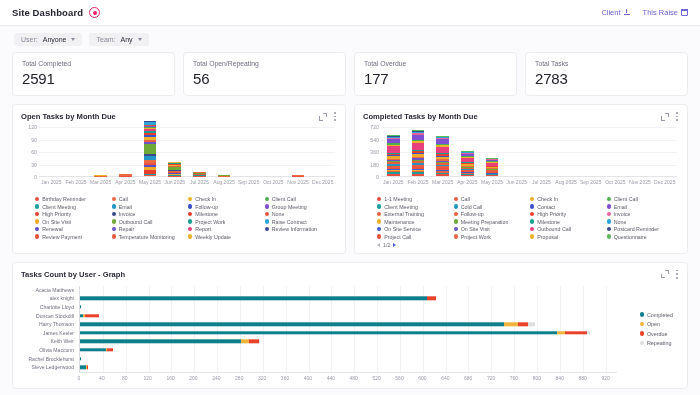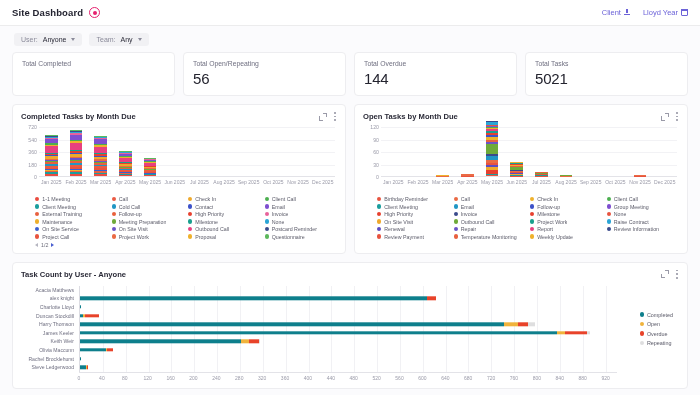--- a/index.html
+++ b/index.html
@@ -126,21 +126,21 @@
 
   <div class="topbar">
     <div class="topbar-title">Site Dashboard</div>
     <div class="title-badge"></div>
     <div class="topbar-right">
       <div class="tb-action">
         <span>Client</span>
         <span class="tb-ico ico-export"></span>
       </div>
       <div class="tb-action">
-        <span>Lloyd Year</span>
+        <span>This Raise</span>
         <span class="tb-ico ico-cal"></span>
       </div>
     </div>
   </div>
 
   <div class="filters">
     <div class="chip">
       <span class="ck">User:</span>
       <span class="cv">Anyone</span>
       <span class="caret"></span>
@@ -148,36 +148,283 @@
     <div class="chip">
       <span class="ck">Team:</span>
       <span class="cv">Any</span>
       <span class="caret"></span>
     </div>
   </div>
 
   <div class="kpis">
     <div class="kpi">
       <div class="kpi-label">Total Completed</div>
+      <div class="kpi-value">2591</div>
     </div>
     <div class="kpi">
       <div class="kpi-label">Total Open/Repeating</div>
       <div class="kpi-value">56</div>
     </div>
     <div class="kpi">
       <div class="kpi-label">Total Overdue</div>
-      <div class="kpi-value">144</div>
+      <div class="kpi-value">177</div>
     </div>
     <div class="kpi">
       <div class="kpi-label">Total Tasks</div>
-      <div class="kpi-value">5021</div>
+      <div class="kpi-value">2783</div>
     </div>
   </div>
 
   <div class="row2">
+
+    <div class="card" style="flex:1 1 0;">
+      <div class="card-head">
+        <div class="card-title">Open Tasks by Month Due</div>
+        <div class="card-tools">
+          <div class="ico-expand"></div>
+          <div class="ico-kebab">
+              <i></i>
+              <i></i>
+              <i></i>
+            </div>
+        </div>
+      </div>
+      <div class="vchart">
+          <div class="v-ylab">
+            <span style="top: 50px;">0</span>
+            <span style="top: 37.5px;">30</span>
+            <span style="top: 25px;">60</span>
+            <span style="top: 12.5px;">90</span>
+            <span style="top: 0px;">120</span>
+          </div>
+          <div class="v-plot">
+            <div class="v-grid" style="top: 37.5px;"></div>
+            <div class="v-grid" style="top: 25px;"></div>
+            <div class="v-grid" style="top: 12.5px;"></div>
+            <div class="v-grid" style="top: 0px;"></div>
+            <div class="v-bars">
+              <div class="v-col">
+                <div class="v-stack"></div>
+              </div>
+              <div class="v-col">
+                <div class="v-stack"></div>
+              </div>
+              <div class="v-col">
+                <div class="v-stack">
+                  <div class="v-seg" style="height: 0.416667px; background: rgb(234, 106, 68);"></div>
+                  <div class="v-seg" style="height: 0.416667px; background: rgb(239, 177, 44);"></div>
+                </div>
+              </div>
+              <div class="v-col">
+                <div class="v-stack">
+                  <div class="v-seg" style="height: 0.416667px; background: rgb(232, 83, 63);"></div>
+                  <div class="v-seg" style="height: 1.25px; background: rgb(234, 106, 68);"></div>
+                  <div class="v-seg" style="height: 0.416667px; background: rgb(33, 150, 196);"></div>
+                  <div class="v-seg" style="height: 0.416667px; background: rgb(239, 177, 44);"></div>
+                </div>
+              </div>
+              <div class="v-col">
+                <div class="v-stack">
+                  <div class="v-seg" style="height: 0.833333px; background: rgb(232, 83, 63);"></div>
+                  <div class="v-seg" style="height: 1.25px; background: rgb(27, 158, 158);"></div>
+                  <div class="v-seg" style="height: 3.75px; background: rgb(231, 64, 47);"></div>
+                  <div class="v-seg" style="height: 3.33333px; background: rgb(239, 169, 44);"></div>
+                  <div class="v-seg" style="height: 1.66667px; background: rgb(91, 76, 196);"></div>
+                  <div class="v-seg" style="height: 2.5px; background: rgb(232, 83, 63);"></div>
+                  <div class="v-seg" style="height: 2.5px; background: rgb(234, 106, 68);"></div>
+                  <div class="v-seg" style="height: 4.58333px; background: rgb(33, 150, 196);"></div>
+                  <div class="v-seg" style="height: 1.25px; background: rgb(58, 74, 140);"></div>
+                  <div class="v-seg" style="height: 10.8333px; background: rgb(111, 170, 57);"></div>
+                  <div class="v-seg" style="height: 1.66667px; background: rgb(107, 83, 200);"></div>
+                  <div class="v-seg" style="height: 2.08333px; background: rgb(232, 96, 63);"></div>
+                  <div class="v-seg" style="height: 2.91667px; background: rgb(239, 177, 44);"></div>
+                  <div class="v-seg" style="height: 2.08333px; background: rgb(61, 82, 201);"></div>
+                  <div class="v-seg" style="height: 1.66667px; background: rgb(231, 64, 47);"></div>
+                  <div class="v-seg" style="height: 2.5px; background: rgb(25, 160, 142);"></div>
+                  <div class="v-seg" style="height: 1.25px; background: rgb(232, 64, 127);"></div>
+                  <div class="v-seg" style="height: 1.66667px; background: rgb(239, 177, 44);"></div>
+                  <div class="v-seg" style="height: 1.25px; background: rgb(76, 175, 80);"></div>
+                  <div class="v-seg" style="height: 0.833333px; background: rgb(126, 79, 208);"></div>
+                  <div class="v-seg" style="height: 0.833333px; background: rgb(232, 83, 63);"></div>
+                  <div class="v-seg" style="height: 3.33333px; background: rgb(42, 165, 214);"></div>
+                  <div class="v-seg" style="height: 0.833333px; background: rgb(58, 74, 140);"></div>
+                </div>
+              </div>
+              <div class="v-col">
+                <div class="v-stack">
+                  <div class="v-seg" style="height: 0.416667px; background: rgb(232, 83, 63);"></div>
+                  <div class="v-seg" style="height: 0.416667px; background: rgb(27, 158, 158);"></div>
+                  <div class="v-seg" style="height: 0.416667px; background: rgb(231, 64, 47);"></div>
+                  <div class="v-seg" style="height: 1.25px; background: rgb(239, 169, 44);"></div>
+                  <div class="v-seg" style="height: 0.416667px; background: rgb(91, 76, 196);"></div>
+                  <div class="v-seg" style="height: 0.833333px; background: rgb(232, 83, 63);"></div>
+                  <div class="v-seg" style="height: 0.833333px; background: rgb(234, 106, 68);"></div>
+                  <div class="v-seg" style="height: 0.833333px; background: rgb(33, 150, 196);"></div>
+                  <div class="v-seg" style="height: 0.416667px; background: rgb(58, 74, 140);"></div>
+                  <div class="v-seg" style="height: 2.91667px; background: rgb(111, 170, 57);"></div>
+                  <div class="v-seg" style="height: 0.416667px; background: rgb(107, 83, 200);"></div>
+                  <div class="v-seg" style="height: 0.833333px; background: rgb(232, 96, 63);"></div>
+                  <div class="v-seg" style="height: 0.833333px; background: rgb(239, 177, 44);"></div>
+                  <div class="v-seg" style="height: 0.416667px; background: rgb(61, 82, 201);"></div>
+                  <div class="v-seg" style="height: 0.416667px; background: rgb(231, 64, 47);"></div>
+                  <div class="v-seg" style="height: 1.25px; background: rgb(25, 160, 142);"></div>
+                  <div class="v-seg" style="height: 0.416667px; background: rgb(232, 64, 127);"></div>
+                  <div class="v-seg" style="height: 0.416667px; background: rgb(239, 177, 44);"></div>
+                  <div class="v-seg" style="height: 0.416667px; background: rgb(76, 175, 80);"></div>
+                  <div class="v-seg" style="height: 0.416667px; background: rgb(42, 165, 214);"></div>
+                </div>
+              </div>
+              <div class="v-col">
+                <div class="v-stack">
+                  <div class="v-seg" style="height: 0.416667px; background: rgb(232, 83, 63);"></div>
+                  <div class="v-seg" style="height: 0.416667px; background: rgb(27, 158, 158);"></div>
+                  <div class="v-seg" style="height: 0.416667px; background: rgb(239, 169, 44);"></div>
+                  <div class="v-seg" style="height: 0.416667px; background: rgb(232, 83, 63);"></div>
+                  <div class="v-seg" style="height: 0.416667px; background: rgb(234, 106, 68);"></div>
+                  <div class="v-seg" style="height: 0.416667px; background: rgb(33, 150, 196);"></div>
+                  <div class="v-seg" style="height: 0.833333px; background: rgb(111, 170, 57);"></div>
+                  <div class="v-seg" style="height: 0.416667px; background: rgb(232, 96, 63);"></div>
+                  <div class="v-seg" style="height: 0.416667px; background: rgb(239, 177, 44);"></div>
+                  <div class="v-seg" style="height: 0.416667px; background: rgb(25, 160, 142);"></div>
+                </div>
+              </div>
+              <div class="v-col">
+                <div class="v-stack">
+                  <div class="v-seg" style="height: 0.416667px; background: rgb(234, 106, 68);"></div>
+                  <div class="v-seg" style="height: 0.416667px; background: rgb(111, 170, 57);"></div>
+                </div>
+              </div>
+              <div class="v-col">
+                <div class="v-stack"></div>
+              </div>
+              <div class="v-col">
+                <div class="v-stack"></div>
+              </div>
+              <div class="v-col">
+                <div class="v-stack">
+                  <div class="v-seg" style="height: 0.416667px; background: rgb(232, 83, 63);"></div>
+                  <div class="v-seg" style="height: 0.416667px; background: rgb(234, 106, 68);"></div>
+                </div>
+              </div>
+              <div class="v-col">
+                <div class="v-stack"></div>
+              </div>
+            </div>
+          </div>
+          <div class="v-xlab">
+            <span>Jan 2025</span>
+            <span>Feb 2025</span>
+            <span>Mar 2025</span>
+            <span>Apr 2025</span>
+            <span>May 2025</span>
+            <span>Jun 2025</span>
+            <span>Jul 2025</span>
+            <span>Aug 2025</span>
+            <span>Sep 2025</span>
+            <span>Oct 2025</span>
+            <span>Nov 2025</span>
+            <span>Dec 2025</span>
+          </div>
+        </div>
+      <div class="legend">
+          <div class="lg-item">
+            <span class="lg-dot" style="background: rgb(232, 83, 63);"></span>
+            <span class="lg-txt">Birthday Reminder</span>
+          </div>
+          <div class="lg-item">
+            <span class="lg-dot" style="background: rgb(234, 106, 68);"></span>
+            <span class="lg-txt">Call</span>
+          </div>
+          <div class="lg-item">
+            <span class="lg-dot" style="background: rgb(239, 177, 44);"></span>
+            <span class="lg-txt">Check In</span>
+          </div>
+          <div class="lg-item">
+            <span class="lg-dot" style="background: rgb(76, 175, 80);"></span>
+            <span class="lg-txt">Client Call</span>
+          </div>
+          <div class="lg-item">
+            <span class="lg-dot" style="background: rgb(27, 158, 158);"></span>
+            <span class="lg-txt">Client Meeting</span>
+          </div>
+          <div class="lg-item">
+            <span class="lg-dot" style="background: rgb(33, 150, 196);"></span>
+            <span class="lg-txt">Email</span>
+          </div>
+          <div class="lg-item">
+            <span class="lg-dot" style="background: rgb(61, 82, 201);"></span>
+            <span class="lg-txt">Follow-up</span>
+          </div>
+          <div class="lg-item">
+            <span class="lg-dot" style="background: rgb(126, 79, 208);"></span>
+            <span class="lg-txt">Group Meeting</span>
+          </div>
+          <div class="lg-item">
+            <span class="lg-dot" style="background: rgb(231, 64, 47);"></span>
+            <span class="lg-txt">High Priority</span>
+          </div>
+          <div class="lg-item">
+            <span class="lg-dot" style="background: rgb(58, 74, 140);"></span>
+            <span class="lg-txt">Invoice</span>
+          </div>
+          <div class="lg-item">
+            <span class="lg-dot" style="background: rgb(231, 64, 47);"></span>
+            <span class="lg-txt">Milestone</span>
+          </div>
+          <div class="lg-item">
+            <span class="lg-dot" style="background: rgb(232, 83, 63);"></span>
+            <span class="lg-txt">None</span>
+          </div>
+          <div class="lg-item">
+            <span class="lg-dot" style="background: rgb(239, 169, 44);"></span>
+            <span class="lg-txt">On Site Visit</span>
+          </div>
+          <div class="lg-item">
+            <span class="lg-dot" style="background: rgb(111, 170, 57);"></span>
+            <span class="lg-txt">Outbound Call</span>
+          </div>
+          <div class="lg-item">
+            <span class="lg-dot" style="background: rgb(25, 160, 142);"></span>
+            <span class="lg-txt">Project Work</span>
+          </div>
+          <div class="lg-item">
+            <span class="lg-dot" style="background: rgb(42, 165, 214);"></span>
+            <span class="lg-txt">Raise Contract</span>
+          </div>
+          <div class="lg-item">
+            <span class="lg-dot" style="background: rgb(91, 76, 196);"></span>
+            <span class="lg-txt">Renewal</span>
+          </div>
+          <div class="lg-item">
+            <span class="lg-dot" style="background: rgb(107, 83, 200);"></span>
+            <span class="lg-txt">Repair</span>
+          </div>
+          <div class="lg-item">
+            <span class="lg-dot" style="background: rgb(232, 64, 127);"></span>
+            <span class="lg-txt">Report</span>
+          </div>
+          <div class="lg-item">
+            <span class="lg-dot" style="background: rgb(58, 74, 140);"></span>
+            <span class="lg-txt">Review Information</span>
+          </div>
+          <div class="lg-item">
+            <span class="lg-dot" style="background: rgb(232, 83, 63);"></span>
+            <span class="lg-txt">Review Payment</span>
+          </div>
+          <div class="lg-item">
+            <span class="lg-dot" style="background: rgb(232, 96, 63);"></span>
+            <span class="lg-txt">Temperature Monitoring</span>
+          </div>
+          <div class="lg-item">
+            <span class="lg-dot" style="background: rgb(239, 177, 44);"></span>
+            <span class="lg-txt">Weekly Update</span>
+          </div>
+          <div class="lg-item"></div>
+        </div>
+    </div>
 
     <div class="card" style="flex:1 1 0;">
       <div class="card-head">
         <div class="card-title">Completed Tasks by Month Due</div>
         <div class="card-tools">
           <div class="ico-expand"></div>
           <div class="ico-kebab">
               <i></i>
               <i></i>
               <i></i>
@@ -474,272 +721,26 @@
             <span class="lg-txt">Questionnaire</span>
           </div>
         </div>
       <div class="pager">
         <div class="pg-arrow pg-left"></div>
         <div class="pager-txt">1/2</div>
         <div class="pg-arrow pg-right"></div>
       </div>
     </div>
 
-    <div class="card" style="flex:1 1 0;">
-      <div class="card-head">
-        <div class="card-title">Open Tasks by Month Due</div>
-        <div class="card-tools">
-          <div class="ico-expand"></div>
-          <div class="ico-kebab">
-              <i></i>
-              <i></i>
-              <i></i>
-            </div>
-        </div>
-      </div>
-      <div class="vchart">
-          <div class="v-ylab">
-            <span style="top: 50px;">0</span>
-            <span style="top: 37.5px;">30</span>
-            <span style="top: 25px;">60</span>
-            <span style="top: 12.5px;">90</span>
-            <span style="top: 0px;">120</span>
-          </div>
-          <div class="v-plot">
-            <div class="v-grid" style="top: 37.5px;"></div>
-            <div class="v-grid" style="top: 25px;"></div>
-            <div class="v-grid" style="top: 12.5px;"></div>
-            <div class="v-grid" style="top: 0px;"></div>
-            <div class="v-bars">
-              <div class="v-col">
-                <div class="v-stack"></div>
-              </div>
-              <div class="v-col">
-                <div class="v-stack"></div>
-              </div>
-              <div class="v-col">
-                <div class="v-stack">
-                  <div class="v-seg" style="height: 0.416667px; background: rgb(234, 106, 68);"></div>
-                  <div class="v-seg" style="height: 0.416667px; background: rgb(239, 177, 44);"></div>
-                </div>
-              </div>
-              <div class="v-col">
-                <div class="v-stack">
-                  <div class="v-seg" style="height: 0.416667px; background: rgb(232, 83, 63);"></div>
-                  <div class="v-seg" style="height: 1.25px; background: rgb(234, 106, 68);"></div>
-                  <div class="v-seg" style="height: 0.416667px; background: rgb(33, 150, 196);"></div>
-                  <div class="v-seg" style="height: 0.416667px; background: rgb(239, 177, 44);"></div>
-                </div>
-              </div>
-              <div class="v-col">
-                <div class="v-stack">
-                  <div class="v-seg" style="height: 0.833333px; background: rgb(232, 83, 63);"></div>
-                  <div class="v-seg" style="height: 1.25px; background: rgb(27, 158, 158);"></div>
-                  <div class="v-seg" style="height: 3.75px; background: rgb(231, 64, 47);"></div>
-                  <div class="v-seg" style="height: 3.33333px; background: rgb(239, 169, 44);"></div>
-                  <div class="v-seg" style="height: 1.66667px; background: rgb(91, 76, 196);"></div>
-                  <div class="v-seg" style="height: 2.5px; background: rgb(232, 83, 63);"></div>
-                  <div class="v-seg" style="height: 2.5px; background: rgb(234, 106, 68);"></div>
-                  <div class="v-seg" style="height: 4.58333px; background: rgb(33, 150, 196);"></div>
-                  <div class="v-seg" style="height: 1.25px; background: rgb(58, 74, 140);"></div>
-                  <div class="v-seg" style="height: 10.8333px; background: rgb(111, 170, 57);"></div>
-                  <div class="v-seg" style="height: 1.66667px; background: rgb(107, 83, 200);"></div>
-                  <div class="v-seg" style="height: 2.08333px; background: rgb(232, 96, 63);"></div>
-                  <div class="v-seg" style="height: 2.91667px; background: rgb(239, 177, 44);"></div>
-                  <div class="v-seg" style="height: 2.08333px; background: rgb(61, 82, 201);"></div>
-                  <div class="v-seg" style="height: 1.66667px; background: rgb(231, 64, 47);"></div>
-                  <div class="v-seg" style="height: 2.5px; background: rgb(25, 160, 142);"></div>
-                  <div class="v-seg" style="height: 1.25px; background: rgb(232, 64, 127);"></div>
-                  <div class="v-seg" style="height: 1.66667px; background: rgb(239, 177, 44);"></div>
-                  <div class="v-seg" style="height: 1.25px; background: rgb(76, 175, 80);"></div>
-                  <div class="v-seg" style="height: 0.833333px; background: rgb(126, 79, 208);"></div>
-                  <div class="v-seg" style="height: 0.833333px; background: rgb(232, 83, 63);"></div>
-                  <div class="v-seg" style="height: 3.33333px; background: rgb(42, 165, 214);"></div>
-                  <div class="v-seg" style="height: 0.833333px; background: rgb(58, 74, 140);"></div>
-                </div>
-              </div>
-              <div class="v-col">
-                <div class="v-stack">
-                  <div class="v-seg" style="height: 0.416667px; background: rgb(232, 83, 63);"></div>
-                  <div class="v-seg" style="height: 0.416667px; background: rgb(27, 158, 158);"></div>
-                  <div class="v-seg" style="height: 0.416667px; background: rgb(231, 64, 47);"></div>
-                  <div class="v-seg" style="height: 1.25px; background: rgb(239, 169, 44);"></div>
-                  <div class="v-seg" style="height: 0.416667px; background: rgb(91, 76, 196);"></div>
-                  <div class="v-seg" style="height: 0.833333px; background: rgb(232, 83, 63);"></div>
-                  <div class="v-seg" style="height: 0.833333px; background: rgb(234, 106, 68);"></div>
-                  <div class="v-seg" style="height: 0.833333px; background: rgb(33, 150, 196);"></div>
-                  <div class="v-seg" style="height: 0.416667px; background: rgb(58, 74, 140);"></div>
-                  <div class="v-seg" style="height: 2.91667px; background: rgb(111, 170, 57);"></div>
-                  <div class="v-seg" style="height: 0.416667px; background: rgb(107, 83, 200);"></div>
-                  <div class="v-seg" style="height: 0.833333px; background: rgb(232, 96, 63);"></div>
-                  <div class="v-seg" style="height: 0.833333px; background: rgb(239, 177, 44);"></div>
-                  <div class="v-seg" style="height: 0.416667px; background: rgb(61, 82, 201);"></div>
-                  <div class="v-seg" style="height: 0.416667px; background: rgb(231, 64, 47);"></div>
-                  <div class="v-seg" style="height: 1.25px; background: rgb(25, 160, 142);"></div>
-                  <div class="v-seg" style="height: 0.416667px; background: rgb(232, 64, 127);"></div>
-                  <div class="v-seg" style="height: 0.416667px; background: rgb(239, 177, 44);"></div>
-                  <div class="v-seg" style="height: 0.416667px; background: rgb(76, 175, 80);"></div>
-                  <div class="v-seg" style="height: 0.416667px; background: rgb(42, 165, 214);"></div>
-                </div>
-              </div>
-              <div class="v-col">
-                <div class="v-stack">
-                  <div class="v-seg" style="height: 0.416667px; background: rgb(232, 83, 63);"></div>
-                  <div class="v-seg" style="height: 0.416667px; background: rgb(27, 158, 158);"></div>
-                  <div class="v-seg" style="height: 0.416667px; background: rgb(239, 169, 44);"></div>
-                  <div class="v-seg" style="height: 0.416667px; background: rgb(232, 83, 63);"></div>
-                  <div class="v-seg" style="height: 0.416667px; background: rgb(234, 106, 68);"></div>
-                  <div class="v-seg" style="height: 0.416667px; background: rgb(33, 150, 196);"></div>
-                  <div class="v-seg" style="height: 0.833333px; background: rgb(111, 170, 57);"></div>
-                  <div class="v-seg" style="height: 0.416667px; background: rgb(232, 96, 63);"></div>
-                  <div class="v-seg" style="height: 0.416667px; background: rgb(239, 177, 44);"></div>
-                  <div class="v-seg" style="height: 0.416667px; background: rgb(25, 160, 142);"></div>
-                </div>
-              </div>
-              <div class="v-col">
-                <div class="v-stack">
-                  <div class="v-seg" style="height: 0.416667px; background: rgb(234, 106, 68);"></div>
-                  <div class="v-seg" style="height: 0.416667px; background: rgb(111, 170, 57);"></div>
-                </div>
-              </div>
-              <div class="v-col">
-                <div class="v-stack"></div>
-              </div>
-              <div class="v-col">
-                <div class="v-stack"></div>
-              </div>
-              <div class="v-col">
-                <div class="v-stack">
-                  <div class="v-seg" style="height: 0.416667px; background: rgb(232, 83, 63);"></div>
-                  <div class="v-seg" style="height: 0.416667px; background: rgb(234, 106, 68);"></div>
-                </div>
-              </div>
-              <div class="v-col">
-                <div class="v-stack"></div>
-              </div>
-            </div>
-          </div>
-          <div class="v-xlab">
-            <span>Jan 2025</span>
-            <span>Feb 2025</span>
-            <span>Mar 2025</span>
-            <span>Apr 2025</span>
-            <span>May 2025</span>
-            <span>Jun 2025</span>
-            <span>Jul 2025</span>
-            <span>Aug 2025</span>
-            <span>Sep 2025</span>
-            <span>Oct 2025</span>
-            <span>Nov 2025</span>
-            <span>Dec 2025</span>
-          </div>
-        </div>
-      <div class="legend">
-          <div class="lg-item">
-            <span class="lg-dot" style="background: rgb(232, 83, 63);"></span>
-            <span class="lg-txt">Birthday Reminder</span>
-          </div>
-          <div class="lg-item">
-            <span class="lg-dot" style="background: rgb(234, 106, 68);"></span>
-            <span class="lg-txt">Call</span>
-          </div>
-          <div class="lg-item">
-            <span class="lg-dot" style="background: rgb(239, 177, 44);"></span>
-            <span class="lg-txt">Check In</span>
-          </div>
-          <div class="lg-item">
-            <span class="lg-dot" style="background: rgb(76, 175, 80);"></span>
-            <span class="lg-txt">Client Call</span>
-          </div>
-          <div class="lg-item">
-            <span class="lg-dot" style="background: rgb(27, 158, 158);"></span>
-            <span class="lg-txt">Client Meeting</span>
-          </div>
-          <div class="lg-item">
-            <span class="lg-dot" style="background: rgb(33, 150, 196);"></span>
-            <span class="lg-txt">Email</span>
-          </div>
-          <div class="lg-item">
-            <span class="lg-dot" style="background: rgb(61, 82, 201);"></span>
-            <span class="lg-txt">Follow-up</span>
-          </div>
-          <div class="lg-item">
-            <span class="lg-dot" style="background: rgb(126, 79, 208);"></span>
-            <span class="lg-txt">Group Meeting</span>
-          </div>
-          <div class="lg-item">
-            <span class="lg-dot" style="background: rgb(231, 64, 47);"></span>
-            <span class="lg-txt">High Priority</span>
-          </div>
-          <div class="lg-item">
-            <span class="lg-dot" style="background: rgb(58, 74, 140);"></span>
-            <span class="lg-txt">Invoice</span>
-          </div>
-          <div class="lg-item">
-            <span class="lg-dot" style="background: rgb(231, 64, 47);"></span>
-            <span class="lg-txt">Milestone</span>
-          </div>
-          <div class="lg-item">
-            <span class="lg-dot" style="background: rgb(232, 83, 63);"></span>
-            <span class="lg-txt">None</span>
-          </div>
-          <div class="lg-item">
-            <span class="lg-dot" style="background: rgb(239, 169, 44);"></span>
-            <span class="lg-txt">On Site Visit</span>
-          </div>
-          <div class="lg-item">
-            <span class="lg-dot" style="background: rgb(111, 170, 57);"></span>
-            <span class="lg-txt">Outbound Call</span>
-          </div>
-          <div class="lg-item">
-            <span class="lg-dot" style="background: rgb(25, 160, 142);"></span>
-            <span class="lg-txt">Project Work</span>
-          </div>
-          <div class="lg-item">
-            <span class="lg-dot" style="background: rgb(42, 165, 214);"></span>
-            <span class="lg-txt">Raise Contract</span>
-          </div>
-          <div class="lg-item">
-            <span class="lg-dot" style="background: rgb(91, 76, 196);"></span>
-            <span class="lg-txt">Renewal</span>
-          </div>
-          <div class="lg-item">
-            <span class="lg-dot" style="background: rgb(107, 83, 200);"></span>
-            <span class="lg-txt">Repair</span>
-          </div>
-          <div class="lg-item">
-            <span class="lg-dot" style="background: rgb(232, 64, 127);"></span>
-            <span class="lg-txt">Report</span>
-          </div>
-          <div class="lg-item">
-            <span class="lg-dot" style="background: rgb(58, 74, 140);"></span>
-            <span class="lg-txt">Review Information</span>
-          </div>
-          <div class="lg-item">
-            <span class="lg-dot" style="background: rgb(232, 83, 63);"></span>
-            <span class="lg-txt">Review Payment</span>
-          </div>
-          <div class="lg-item">
-            <span class="lg-dot" style="background: rgb(232, 96, 63);"></span>
-            <span class="lg-txt">Temperature Monitoring</span>
-          </div>
-          <div class="lg-item">
-            <span class="lg-dot" style="background: rgb(239, 177, 44);"></span>
-            <span class="lg-txt">Weekly Update</span>
-          </div>
-          <div class="lg-item"></div>
-        </div>
-    </div>
-
   </div>
 
   <div class="row3">
     <div class="card hcard">
       <div class="card-head">
-        <div class="card-title">Task Count by User - Anyone</div>
+        <div class="card-title">Tasks Count by User - Graph</div>
         <div class="card-tools">
           <div class="ico-expand"></div>
           <div class="ico-kebab">
               <i></i>
               <i></i>
               <i></i>
             </div>
         </div>
       </div>
       <div class="hchart">

